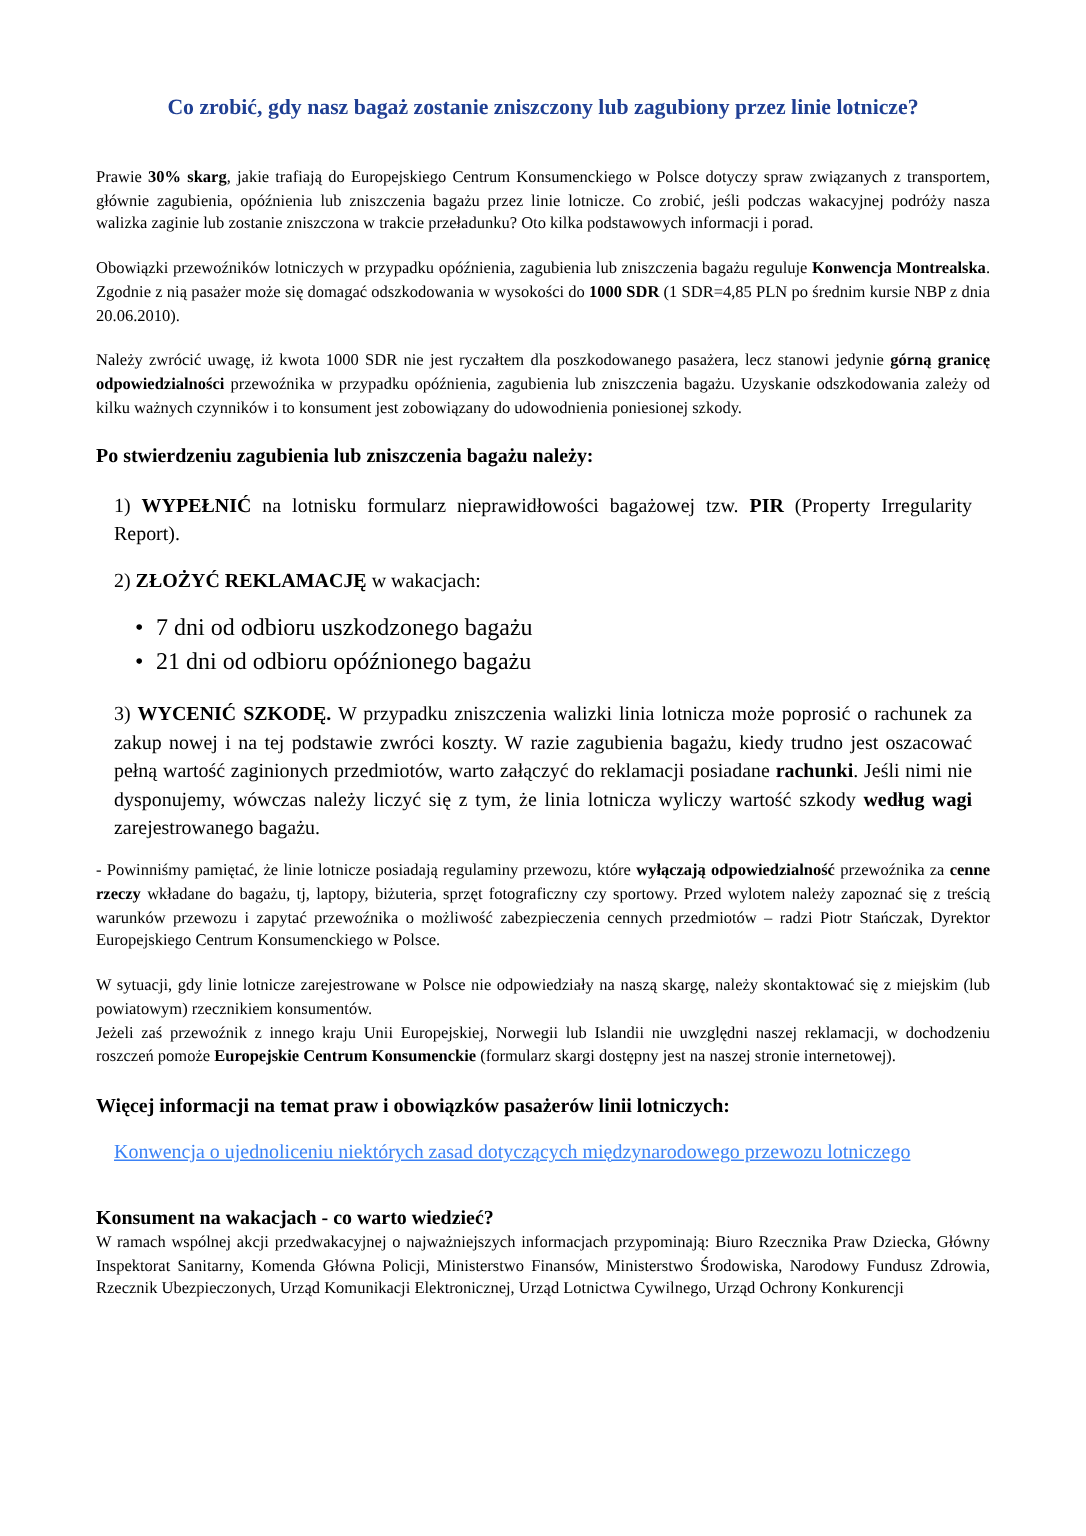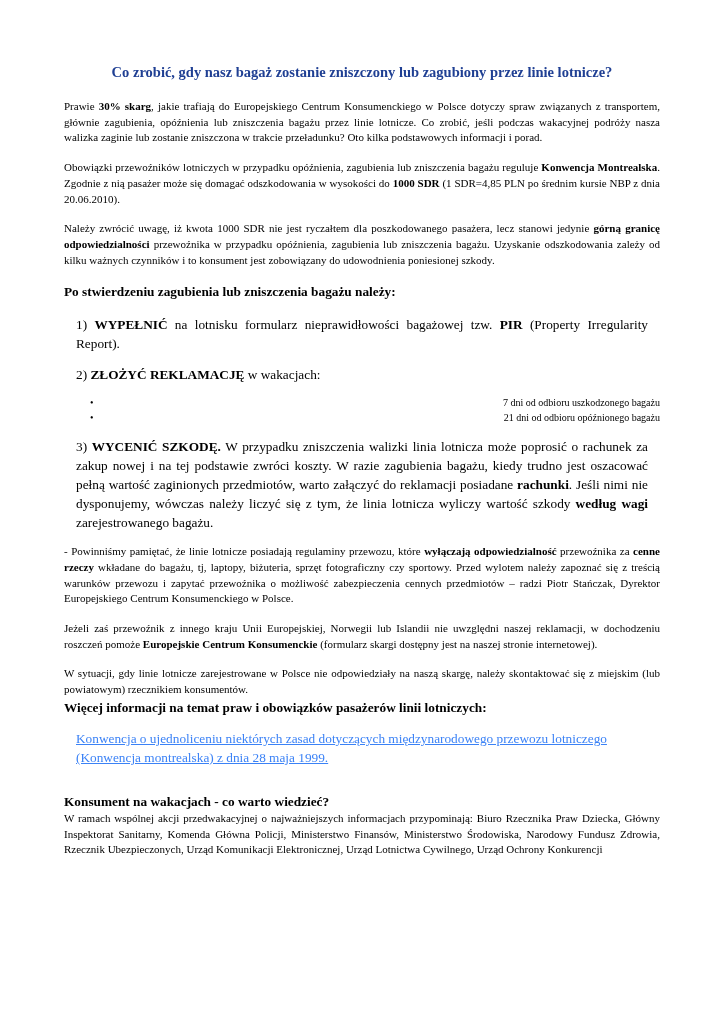--- a/index.html
+++ b/index.html
@@ -20,21 +20,21 @@
     box-sizing: border-box;
     padding: 62px 64px 0 64px;
     position: relative;
   }
   .doc-title {
     color: #1f3f93;
     font-weight: bold;
     font-size: 14.5px;
     line-height: 1.45;
     text-align: center;
-    margin: 0 10px 16px 10px;
+    margin: 0 10px 28px 10px;
   }
   p.para {
     font-size: 11px;
     line-height: 1.43;
     text-align: justify;
     margin: 0 0 14px 0;
     text-justify: inter-word;
   }
   p.tight {
     margin-bottom: 0;
@@ -51,25 +51,24 @@
     line-height: 1.43;
     text-align: justify;
     margin: 12px;
   }
   ul.bullets {
     margin: 0 0 0 0;
     padding: 0 0 0 26px;
     list-style: none;
   }
   ul.bullets li {
-    font-size: 10px;
+    font-size: 16px;
     line-height: 1.43;
     position: relative;
     padding-left: 14px;
-    text-align: right;
   }
   ul.bullets li:before {
     content: "\2022";
     position: absolute;
     left: 0;
     top: 0;
   }
   .link {
     color: #3b82f6;
     text-decoration: underline;
@@ -100,27 +99,27 @@
   <ul class="bullets">
     <li>7 dni od odbioru uszkodzonego bagażu</li>
     <li>21 dni od odbioru opóźnionego bagażu</li>
   </ul>
 
   <p class="list-line"><span>3) </span><span class="b">WYCENIĆ SZKODĘ.</span><span> W przypadku zniszczenia walizki linia lotnicza może poprosić o rachunek za zakup nowej i na tej podstawie zwróci koszty. W razie zagubienia bagażu, kiedy trudno jest oszacować pełną wartość zaginionych przedmiotów, warto załączyć do reklamacji posiadane </span><span class="b">rachunki</span><span>. Jeśli nimi nie dysponujemy, wówczas należy liczyć się z tym, że linia lotnicza wyliczy wartość szkody </span><span class="b">według wagi</span><span> zarejestrowanego bagażu.</span></p>
 
   <p class="para"><span>- Powinniśmy pamiętać, że linie lotnicze posiadają regulaminy przewozu, które </span><span class="b">wyłączają odpowiedzialność</span><span> przewoźnika za </span><span class="b">cenne rzeczy</span><span> wkładane do bagażu, tj, laptopy, biżuteria, sprzęt fotograficzny czy sportowy. Przed wylotem należy zapoznać się z treścią warunków przewozu i zapytać przewoźnika o możliwość zabezpieczenia cennych przedmiotów – radzi Piotr Stańczak, Dyrektor Europejskiego Centrum Konsumenckiego w Polsce.</span></p>
 
 
+  <p class="para tight">W sytuacji, gdy linie lotnicze zarejestrowane w Polsce nie odpowiedziały na naszą skargę, należy skontaktować się z miejskim (lub powiatowym) rzecznikiem konsumentów.</p>
+
   <p class="para"><span>Jeżeli zaś przewoźnik z innego kraju Unii Europejskiej, Norwegii lub Islandii nie uwzględni naszej reklamacji, w dochodzeniu roszczeń pomoże </span><span class="b">Europejskie Centrum Konsumenckie</span><span> (formularz skargi dostępny jest na naszej stronie internetowej).</span></p>
-
-  <p class="para tight">W sytuacji, gdy linie lotnicze zarejestrowane w Polsce nie odpowiedziały na naszą skargę, należy skontaktować się z miejskim (lub powiatowym) rzecznikiem konsumentów.</p>
 
   <div class="heading" style="margin-bottom:0">Więcej informacji na temat praw i obowiązków pasażerów linii lotniczych:</div>
 
-  <p class="list-line"><span class="link">Konwencja o ujednoliceniu niektórych zasad dotyczących międzynarodowego przewozu lotniczego</span><br><span class="link">(Konwencja montrealska) z dnia 28 maja 1999.</span></p>
+  <p class="list-line"><span class="link">Konwencja o ujednoliceniu niektórych zasad dotyczących międzynarodowego przewozu lotniczego</span><br></p>
 
   <div class="gap-md"></div>
 
   <div class="heading" style="margin-bottom:0">Konsument na wakacjach - co warto wiedzieć?</div>
 
   <p class="para">W ramach wspólnej akcji przedwakacyjnej o najważniejszych informacjach przypominają: Biuro Rzecznika Praw Dziecka, Główny Inspektorat Sanitarny, Komenda Główna Policji, Ministerstwo Finansów, Ministerstwo Środowiska, Narodowy Fundusz Zdrowia, Rzecznik Ubezpieczonych, Urząd Komunikacji Elektronicznej, Urząd Lotnictwa Cywilnego, Urząd Ochrony Konkurencji</p>
 
 </div>
 
 </body></html>

